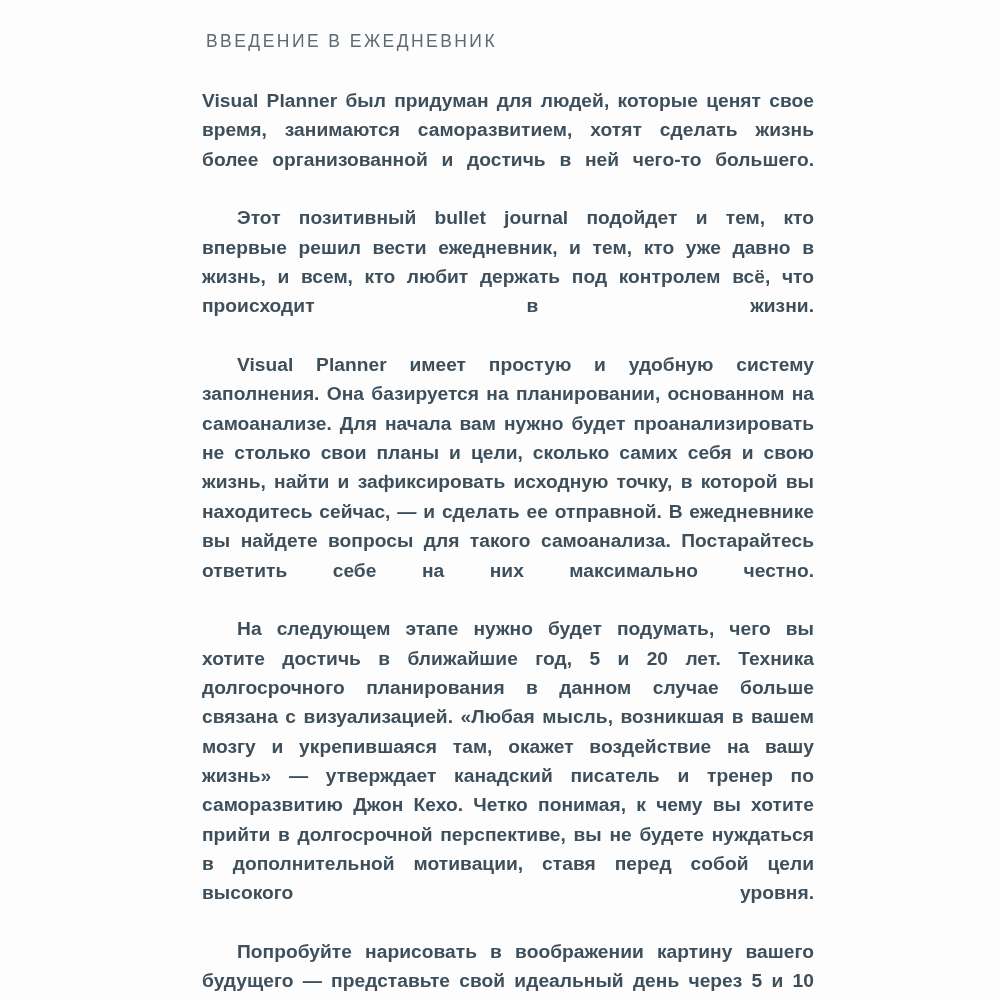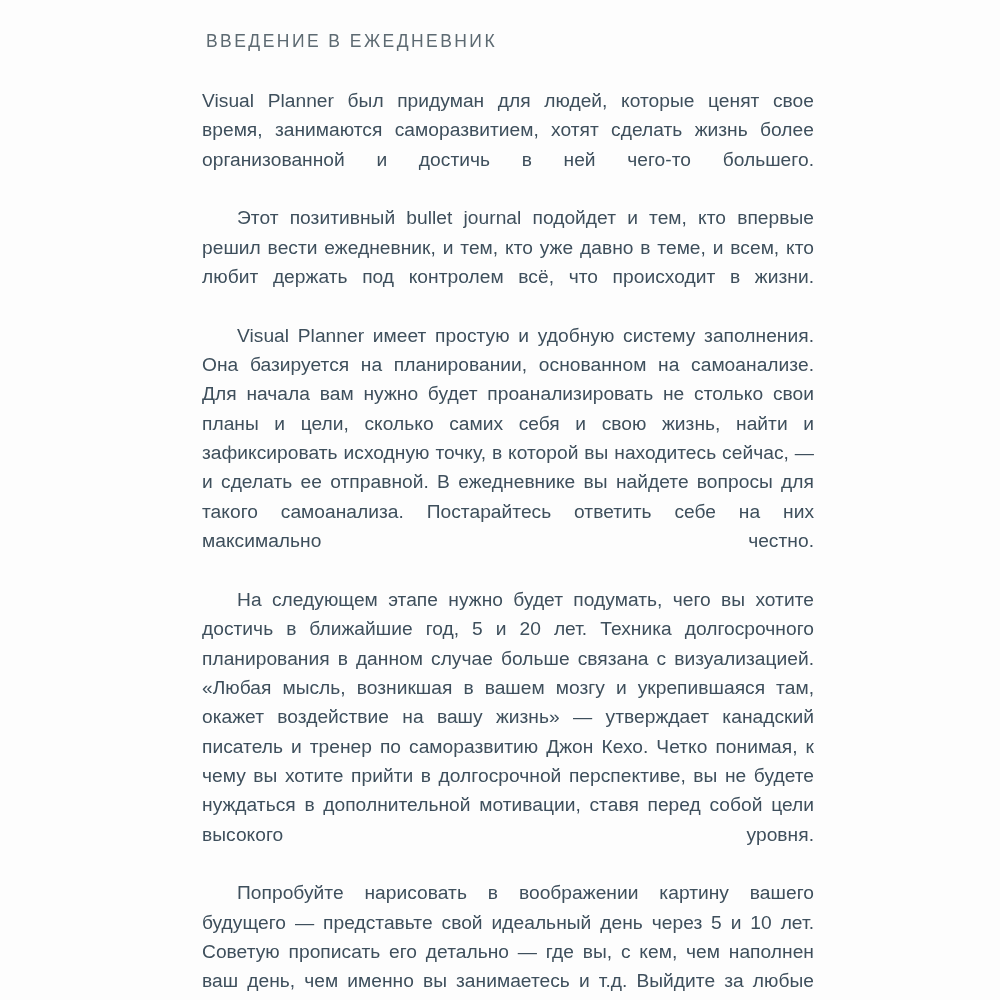--- a/index.html
+++ b/index.html
@@ -52,20 +52,21 @@
     color: #3e4f5c;
     text-align: justify;
     text-justify: inter-word;
     letter-spacing: 0.03px;
     word-spacing: 0.2px;
   }
   .body-text p {
     margin: 0;
     padding: 0;
     text-indent: 0;
+    font-weight: bold;
   }
   .body-text p.indent {
     text-indent: 35px;
   }
   
   .body-text p::after {
     content: "";
     display: inline-block;
     width: 100%;
   }
@@ -73,20 +74,20 @@
 </head>
 <body>
 
 <div class="page">
   <div class="content">
 
     <h1 class="chapter-heading">ВВЕДЕНИЕ В ЕЖЕДНЕВНИК</h1>
 
     <div class="body-text">
       <p>Visual Planner был придуман для людей, которые ценят свое время, занимаются саморазвитием, хотят сделать жизнь более организованной и достичь в ней чего-то большего.</p>
-      <p class="indent">Этот позитивный bullet journal подойдет и тем, кто впервые решил вести ежедневник, и тем, кто уже давно в теме, и всем, кто любит держать под контролем всё, что происходит в жизни.</p>
+      <p class="indent">Этот позитивный bullet journal подойдет и тем, кто впервые решил вести ежедневник, и тем, кто уже давно в жизнь, и всем, кто любит держать под контролем всё, что происходит в жизни.</p>
       <p class="indent">Visual Planner имеет простую и удобную систему заполнения. Она базируется на планировании, основанном на самоанализе. Для начала вам нужно будет проанализировать не столько свои планы и цели, сколько самих себя и свою жизнь, найти и зафиксировать исходную точку, в которой вы находитесь сейчас, — и сделать ее отправной. В ежедневнике вы найдете вопросы для такого самоанализа. Постарайтесь ответить себе на них максимально честно.</p>
       <p class="indent">На следующем этапе нужно будет подумать, чего вы хотите достичь в ближайшие год, 5 и 20 лет. Техника долгосрочного планирования в данном случае больше связана с визуализацией. «Любая мысль, возникшая в вашем мозгу и укрепившаяся там, окажет воздействие на вашу жизнь» — утверждает канадский писатель и тренер по саморазвитию Джон Кехо. Четко понимая, к чему вы хотите прийти в долгосрочной перспективе, вы не будете нуждаться в дополнительной мотивации, ставя перед собой цели высокого уровня.</p>
       <p class="indent">Попробуйте нарисовать в воображении картину вашего будущего — представьте свой идеальный день через 5 и 10 лет. Советую прописать его детально — где вы, с кем, чем наполнен ваш день, чем именно вы занимаетесь и т.д. Выйдите за любые рамки и забудьте о границах: дайте волю своему «хочу», используя технику «мечтать не вредно», — пишите всё, что хочется, без отговорок, учитесь слышать себя. Разворот «Мечтать не вредно» прокачивает внутреннюю функцию «хочу» — и это замечательно,</p>
     </div>
 
   </div>
 </div>
 
 </body></html>

